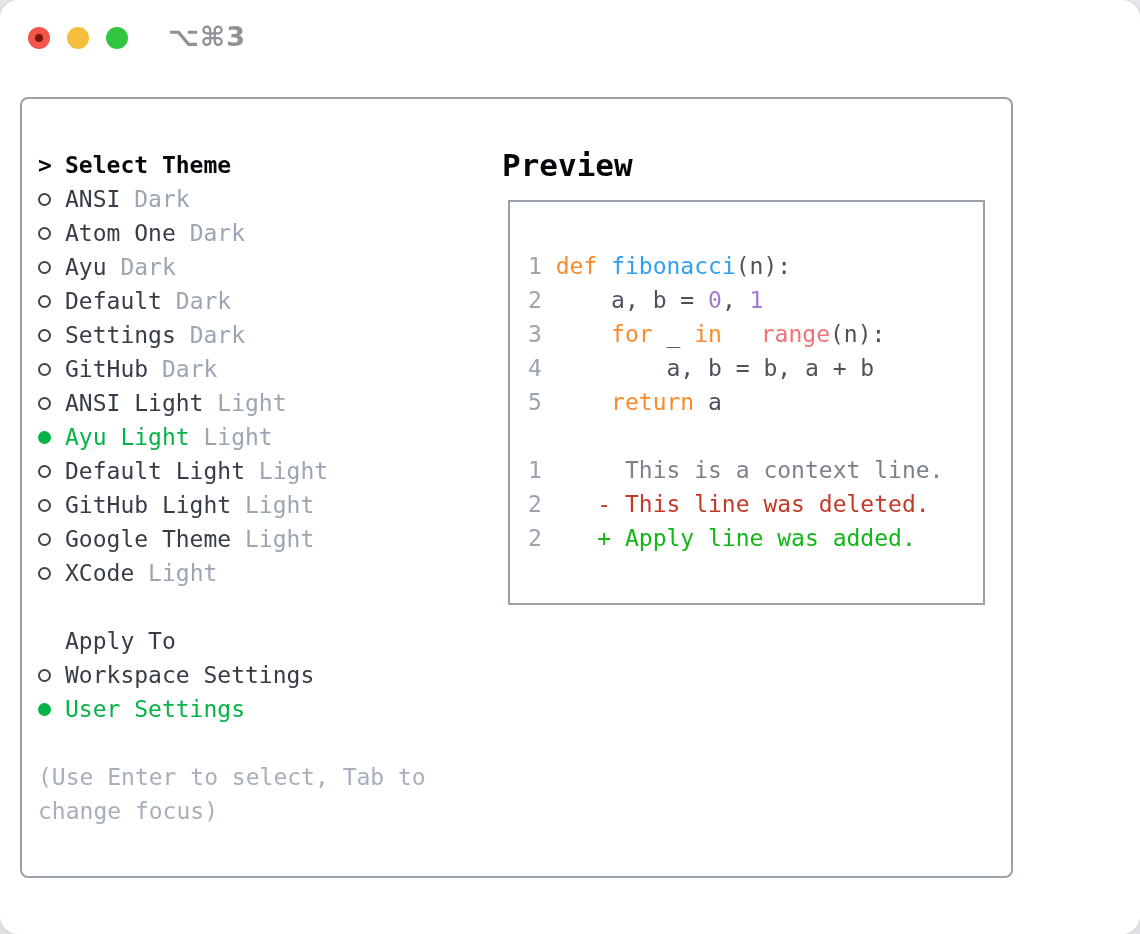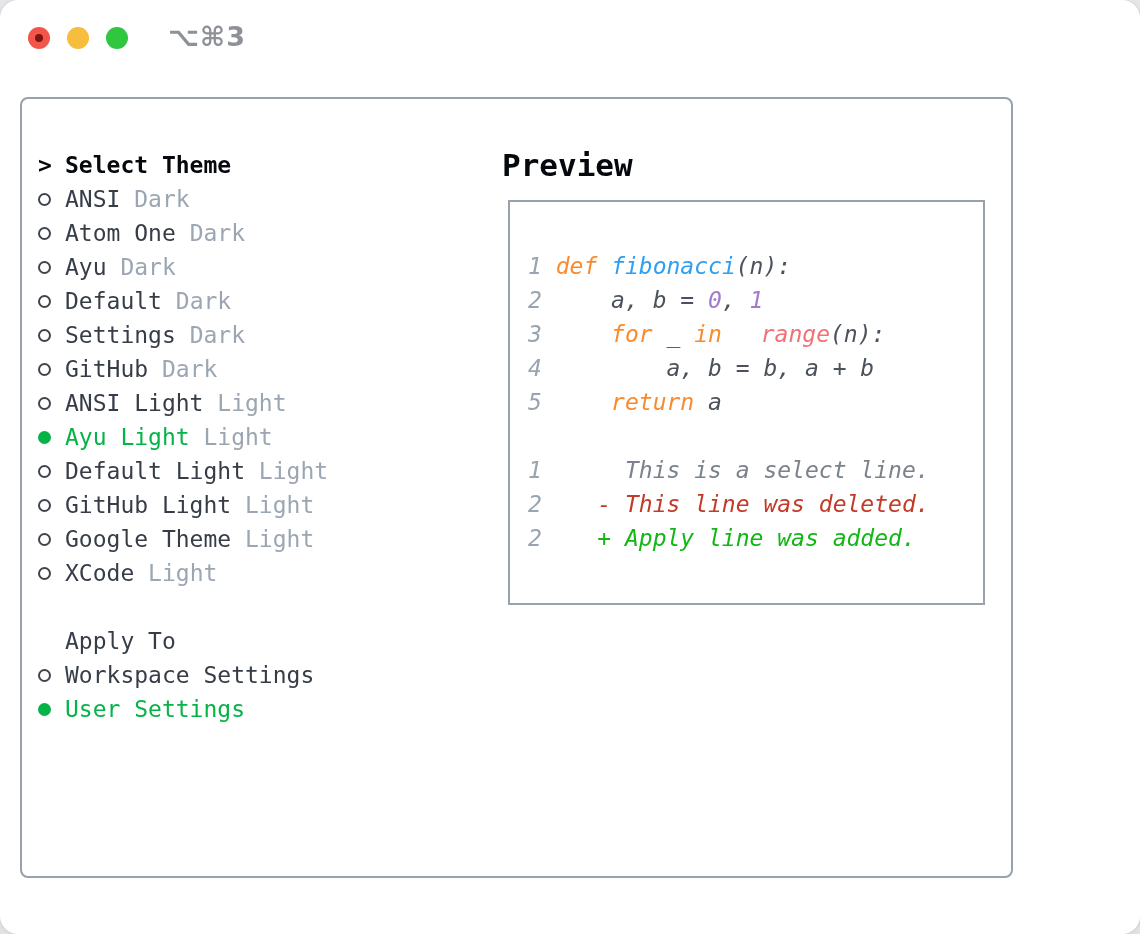--- a/index.html
+++ b/index.html
@@ -40,21 +40,21 @@
   .name.sel{color:var(--accent_green);}
   .variant{color:var(--dim_text);}
   .gap{height:34px;}
   .hint-line{height:34px;line-height:34px;color:var(--hint_text);white-space:pre;}
   
   .preview-hdr{position:absolute;left:480px;top:49px;height:34px;line-height:34px;
     font-size:31px;font-weight:700;color:var(--header_text);}
   .pbox{position:absolute;left:486px;top:101px;width:477px;height:405px;box-sizing:border-box;
     border:2px solid var(--border_gray);background:#fff;}
   .code{position:absolute;left:18px;top:47px;font-size:23px;line-height:34px;}
-  .code-row{height:34px;white-space:pre;font-style:italic;}
+  .code-row{height:34px;white-space:pre;}
   .ln{color:var(--line_number);}
   .tok{color:var(--code_text);}
   .tok.kw{color:var(--keyword_orange);}
   .tok.fn{color:var(--function_blue);}
   .tok.rng{color:var(--builtin_coral);margin-left:25px;}
   .tok.num{color:var(--number_purple);}
   .tok.ctx{color:var(--context_gray);}
   .tok.del{color:var(--deleted_red);}
   .tok.add{color:var(--added_green);}
 </style>
@@ -96,31 +96,35 @@
       <div class="gap"></div>
       <div class="row">
         <span class="bullet"></span><span>Apply To</span>
       </div>
       <div id="apply-items">
           <div class="row"><span class="bullet"><span class="radio"></span></span><span class="name">Workspace Settings</span></div>
           <div class="row"><span class="bullet"><span class="radio on"></span></span><span class="name sel">User Settings</span></div>
         </div>
 
       <div class="gap"></div>
+      <div>
+        <div class="hint-line">(Use Enter to select, Tab to</div>
+        <div class="hint-line">change focus)</div>
+      </div>
     </div>
 
     <div class="preview-hdr">Preview</div>
     <div class="pbox">
       <div class="code" id="code-lines">
           <div class="code-row"><span class="ln">1</span><span class="tok"> </span><span class="tok kw">def</span><span class="tok"> </span><span class="tok fn">fibonacci</span><span class="tok">(n):</span></div>
           <div class="code-row"><span class="ln">2</span><span class="tok">     a, b = </span><span class="tok num">0</span><span class="tok">, </span><span class="tok num">1</span></div>
           <div class="code-row"><span class="ln">3</span><span class="tok">     </span><span class="tok kw">for</span><span class="tok"> _ </span><span class="tok kw">in</span><span class="tok"> </span><span class="tok rng">range</span><span class="tok">(n):</span></div>
           <div class="code-row"><span class="ln">4</span><span class="tok">         a, b = b, a + b</span></div>
           <div class="code-row"><span class="ln">5</span><span class="tok">     </span><span class="tok kw">return</span><span class="tok"> a</span></div>
           <div class="code-row"><span class="ln"></span></div>
-          <div class="code-row"><span class="ln">1</span><span class="tok ctx">      This is a select line.</span></div>
+          <div class="code-row"><span class="ln">1</span><span class="tok ctx">      This is a context line.</span></div>
           <div class="code-row"><span class="ln">2</span><span class="tok">    </span><span class="tok del">- This line was deleted.</span></div>
           <div class="code-row"><span class="ln">2</span><span class="tok">    </span><span class="tok add">+ Apply line was added.</span></div>
         </div>
     </div>
 
   </div>
 </div>
 
 </body></html>

